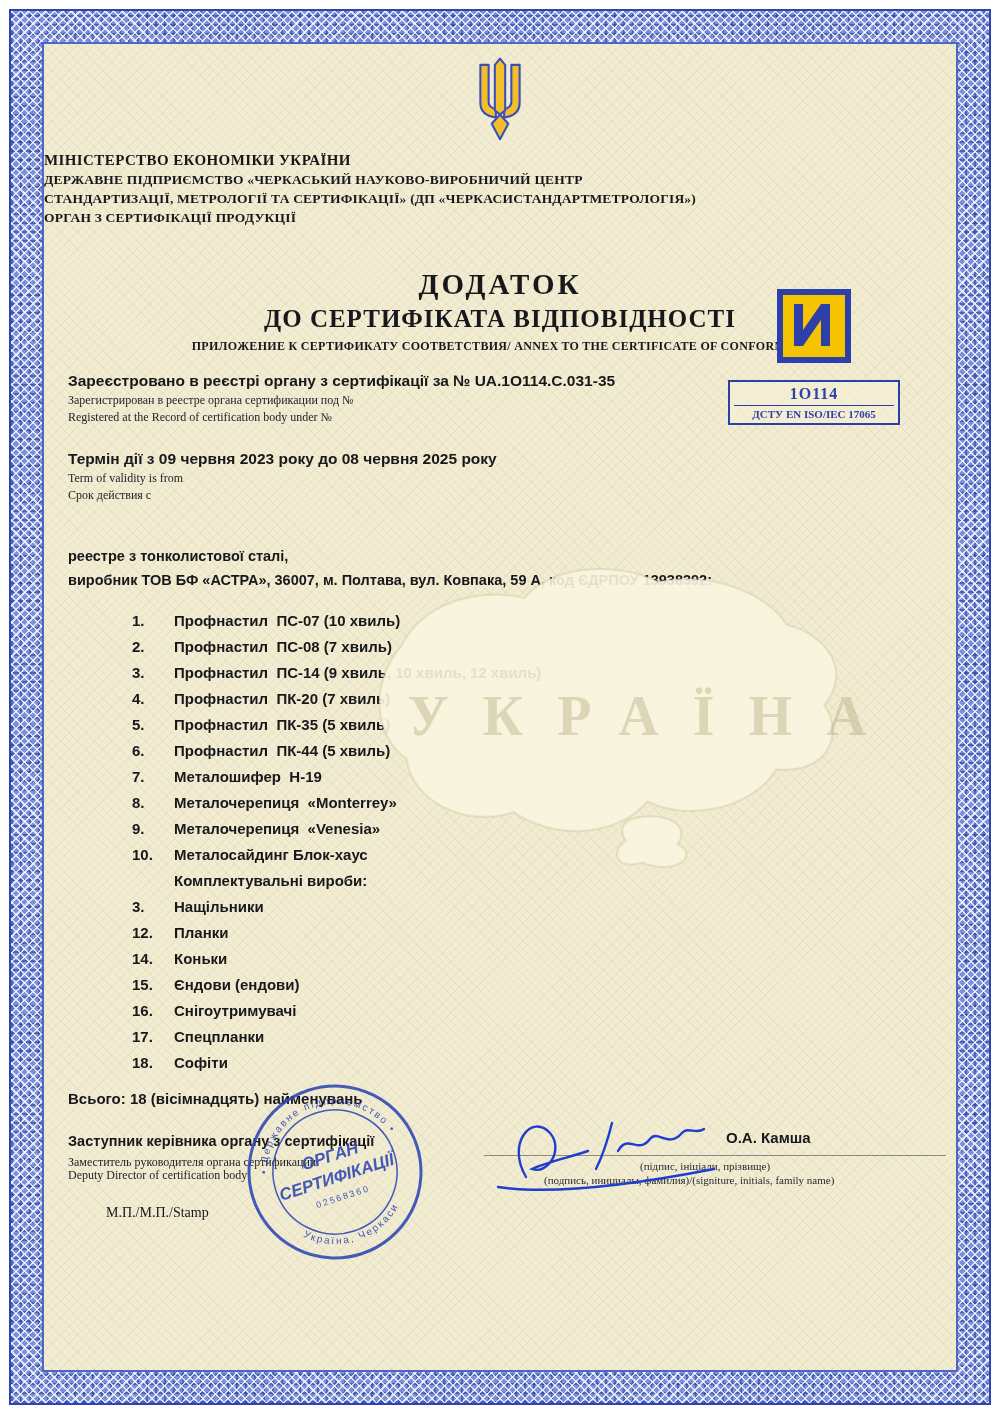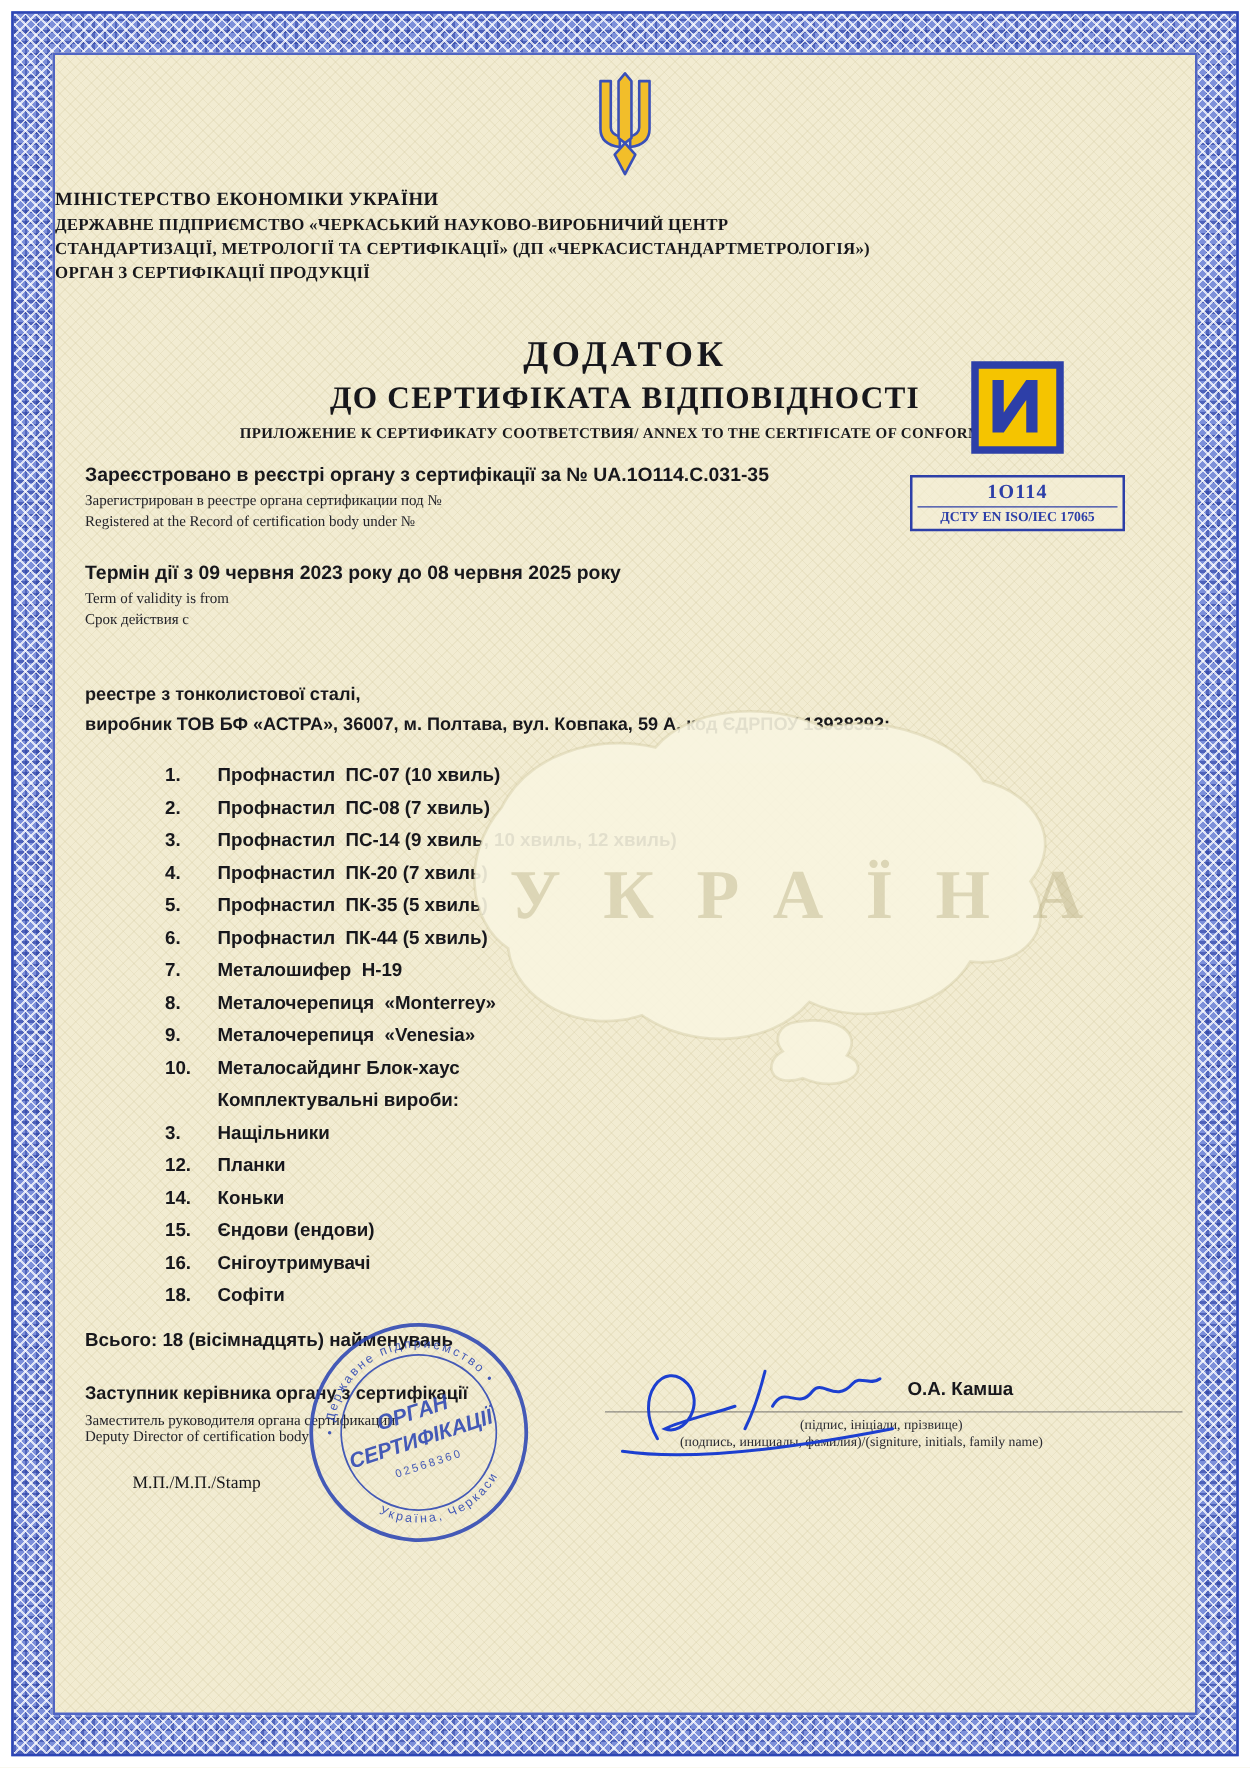--- a/index.html
+++ b/index.html
@@ -187,20 +187,24 @@
           </div>
         <div class="row">
             <span class="num">15.</span>
             <span class="txt">Єндови (ендови)</span>
           </div>
         <div class="row">
             <span class="num">16.</span>
             <span class="txt">Снігоутримувачі</span>
           </div>
         <div class="row">
+            <span class="num">17.</span>
+            <span class="txt">Спецпланки</span>
+          </div>
+        <div class="row">
             <span class="num">18.</span>
             <span class="txt">Софіти</span>
           </div>
       </div>
 
       <div class="total">Всього: 18 (вісімнадцять) найменувань</div>
 
       <div class="sign-area">
         <div class="pos-ua">Заступник керівника органу з сертифікації</div>
         <div class="pos-ru small-line">Заместитель руководителя органа сертификации</div>

